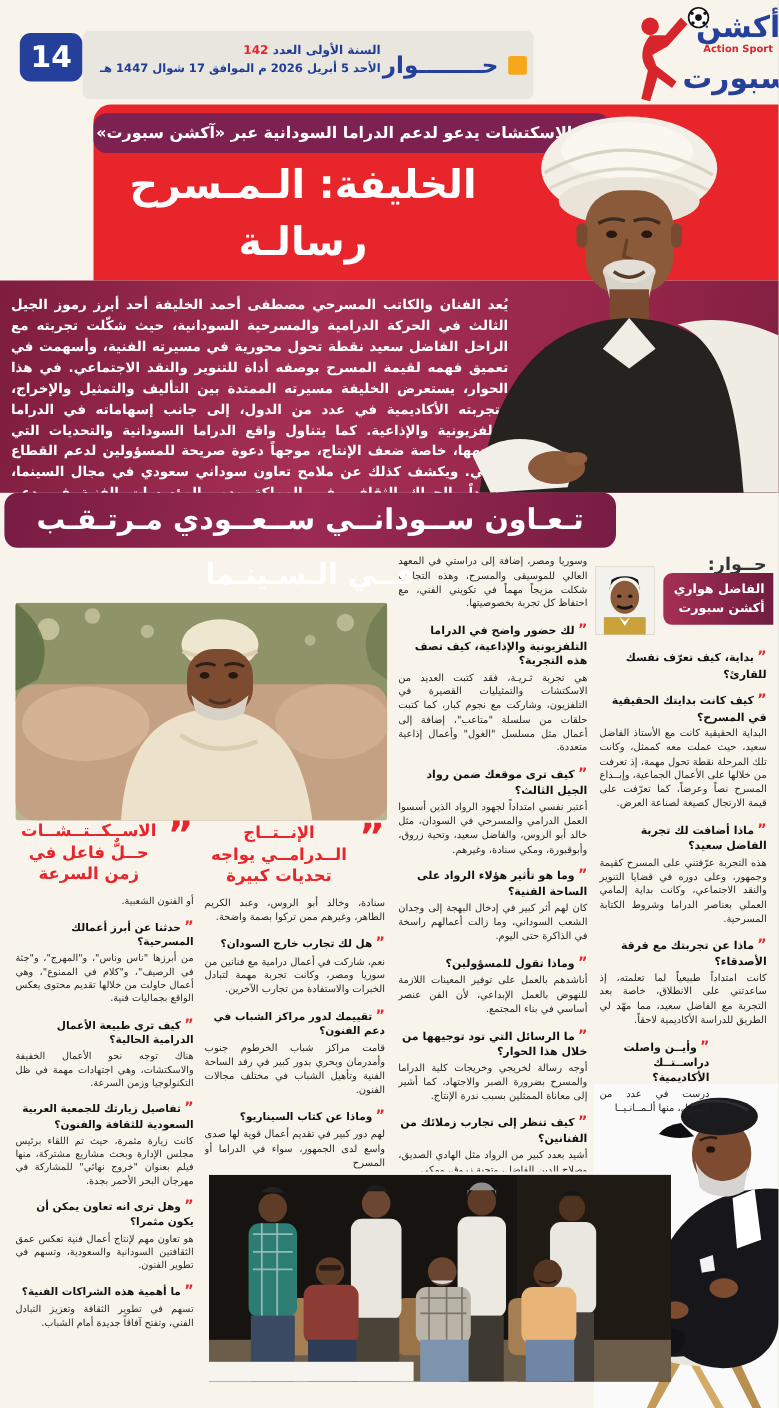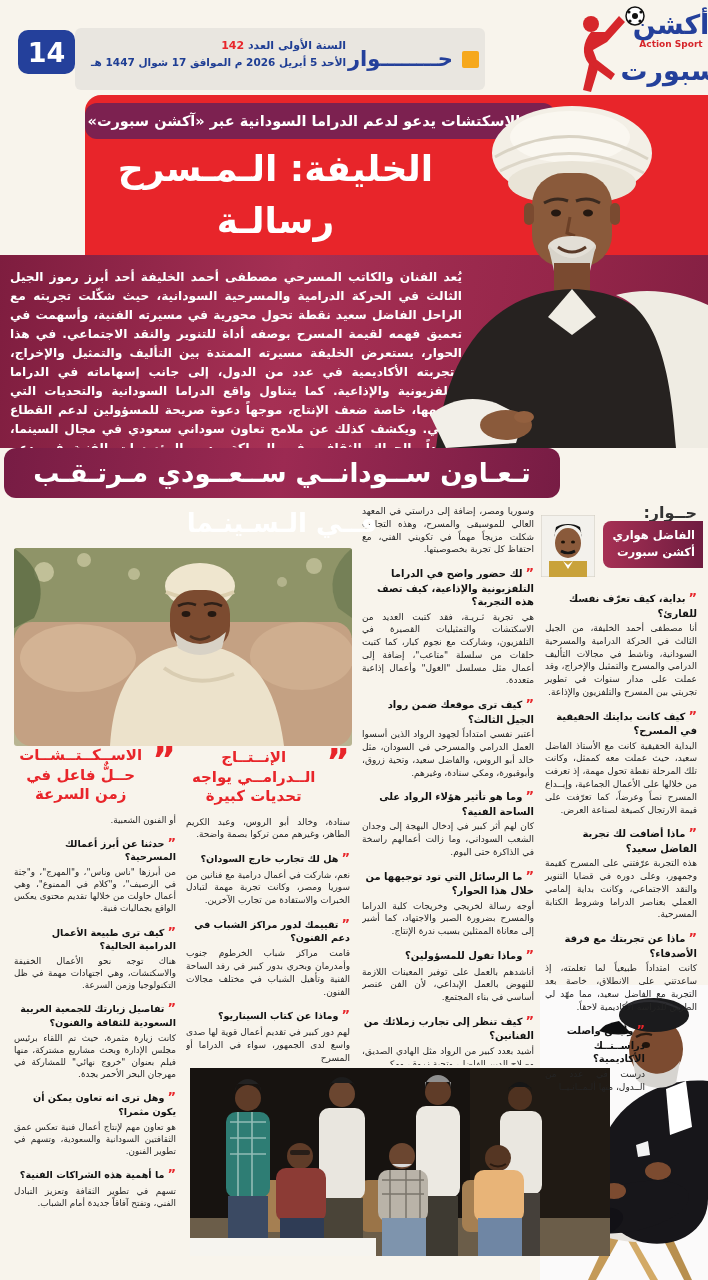--- a/index.html
+++ b/index.html
@@ -271,21 +271,20 @@
         <ellipse cx="27" cy="28" rx="13" ry="15" fill="#8a5a3b"></ellipse>
         <path d="M13,22 a14,12 0 0 1 28,0 l-2,-10 a16,9 0 0 0 -24,0 Z" fill="#141414"></path>
         <path d="M20,36 q7,4 14,0" stroke="#141414" stroke-width="2.6" fill="none"></path>
         <ellipse cx="22" cy="27" rx="2" ry="1.6" fill="#1c1208"></ellipse>
         <ellipse cx="32" cy="27" rx="2" ry="1.6" fill="#1c1208"></ellipse>
       </svg>
     </div>
     <div>
         <div class="qa">
           <div class="q"><span class="qm">”</span>بداية، كيف تعرّف نفسك للقارئ؟</div>
-          <div class="a">أنا مصطفى أحمد الخليفة، من الجيل الثالث في الحركة الدرامية والمسرحية السودانية، وناشط في مجالات التأليف الدرامي والمسرح والتمثيل والإخراج، وقد عملت على مدار سنوات في تطوير تجربتي بين المسرح والتلفزيون والإذاعة.</div>
         </div>
         <div class="qa">
           <div class="q"><span class="qm">”</span>كيف كانت بدايتك الحقيقية في المسرح؟</div>
           <div class="a">البداية الحقيقية كانت مع الأستاذ الفاضل سعيد، حيث عملت معه كممثل، وكانت تلك المرحلة نقطة تحول مهمة، إذ تعرفت من خلالها على الأعمال الجماعية، وإبــداع المسرح نصاً وعرضاً، كما تعرّفت على قيمة الارتجال كصيغة لصناعة العرض.</div>
         </div>
         <div class="qa">
           <div class="q"><span class="qm">”</span>ماذا أضافت لك تجربة الفاضل سعيد؟</div>
           <div class="a">هذه التجربة عرّفتني على المسرح كقيمة وجمهور، وعلى دوره في قضايا التنوير والنقد الاجتماعي، وكانت بداية إلمامي العملي بعناصر الدراما وشروط الكتابة المسرحية.</div>
         </div>
         <div class="qa">
@@ -307,26 +306,26 @@
       </div>
       <div class="qa">
         <div class="q"><span class="qm">”</span>كيف ترى موقعك ضمن رواد الجيل الثالث؟</div>
         <div class="a">أعتبر نفسي امتداداً لجهود الرواد الذين أسسوا العمل الدرامي والمسرحي في السودان، مثل خالد أبو الروس، والفاضل سعيد، وتحية زروق، وأبوقبورة، ومكي سنادة، وغيرهم.</div>
       </div>
       <div class="qa">
         <div class="q"><span class="qm">”</span>وما هو تأثير هؤلاء الرواد على الساحة الفنية؟</div>
         <div class="a">كان لهم أثر كبير في إدخال البهجة إلى وجدان الشعب السوداني، وما زالت أعمالهم راسخة في الذاكرة حتى اليوم.</div>
       </div>
       <div class="qa">
+        <div class="q"><span class="qm">”</span>وماذا تقول للمسؤولين؟</div>
+        <div class="a">أناشدهم بالعمل على توفير المعينات اللازمة للنهوض بالعمل الإبداعي، لأن الفن عنصر أساسي في بناء المجتمع.</div>
+      </div>
+      <div class="qa">
         <div class="q"><span class="qm">”</span>ما الرسائل التي تود توجيهها من خلال هذا الحوار؟</div>
         <div class="a">أوجه رسالة لخريجي وخريجات كلية الدراما والمسرح بضرورة الصبر والاجتهاد، كما أشير إلى معاناة الممثلين بسبب ندرة الإنتاج.</div>
-      </div>
-      <div class="qa">
-        <div class="q"><span class="qm">”</span>وماذا تقول للمسؤولين؟</div>
-        <div class="a">أناشدهم بالعمل على توفير المعينات اللازمة للنهوض بالعمل الإبداعي، لأن الفن عنصر أساسي في بناء المجتمع.</div>
       </div>
       <div class="qa">
         <div class="q"><span class="qm">”</span>كيف تنظر إلى تجارب زملائك من الفنانين؟</div>
         <div class="a">أشيد بعدد كبير من الرواد مثل الهادي الصديق، وصلاح الدين الفاضل، وتحية زروق، ومكي</div>
       </div>
     </div>
   <div class="col colC">
       <div class="pullquote">
         <span class="pq-mark">”</span>
         <span class="pq-text">الإنــتــاج الــدرامــي يواجه تحديات كبيرة</span>

